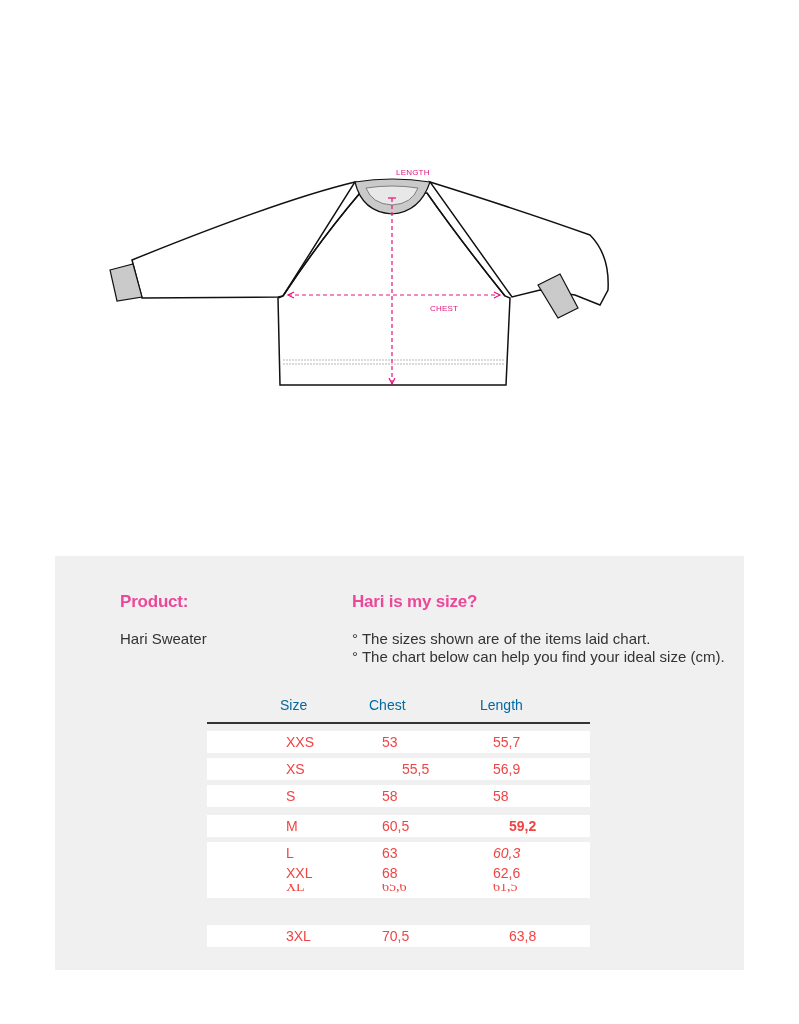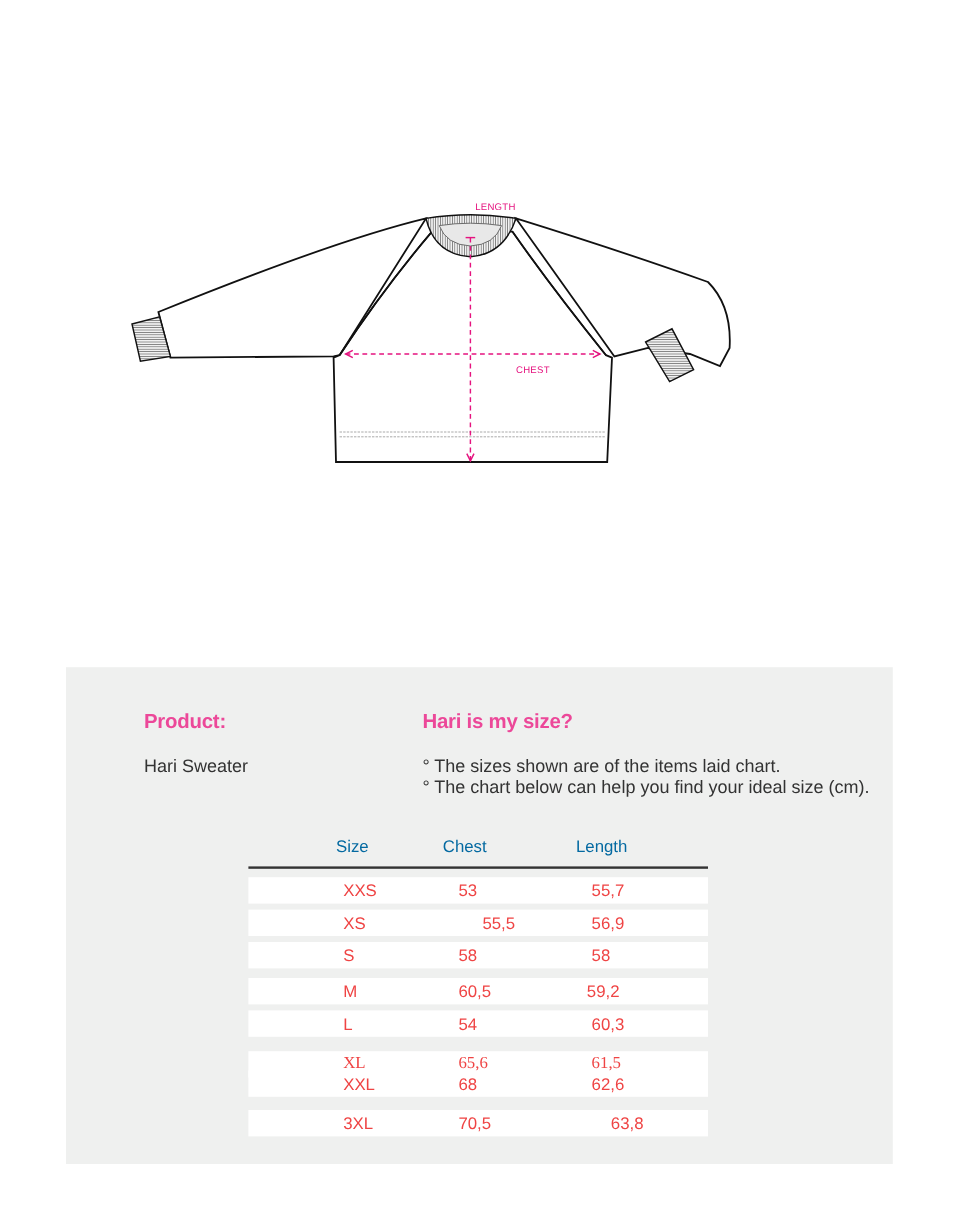--- a/index.html
+++ b/index.html
@@ -86,33 +86,33 @@
     <span class="cell" style="left:286px;">56,9</span>
   </div>
   <div class="row" style="top:785px;">
     <span class="cell" style="left:79px;">S</span>
     <span class="cell" style="left:175px;">58</span>
     <span class="cell" style="left:286px;">58</span>
   </div>
   <div class="row" style="top:815px;">
     <span class="cell" style="left:79px;">M</span>
     <span class="cell" style="left:175px;">60,5</span>
-    <span class="cell" style="left:282px;">59,2</span>
+    <span class="cell" style="left:302px;font-weight:bold;">59,2</span>
   </div>
   <div class="row" style="top:842px;">
     <span class="cell" style="left:79px;">L</span>
-    <span class="cell" style="left:175px;">54</span>
-    <span class="cell" style="left:286px;">60,3</span>
+    <span class="cell" style="left:175px;">63</span>
+    <span class="cell" style="left:286px;font-style:italic;">60,3</span>
   </div>
   <div class="row" style="top:876px;font-family:Liberation Serif, serif;">
     <span class="cell" style="left:79px;">XL</span>
     <span class="cell" style="left:175px;">65,6</span>
     <span class="cell" style="left:286px;">61,5</span>
   </div>
-  <div class="row" style="top:862px;margin-top:30px;">
+  <div class="row" style="top:862px;">
     <span class="cell" style="left:79px;">XXL</span>
     <span class="cell" style="left:175px;">68</span>
     <span class="cell" style="left:286px;">62,6</span>
   </div>
   <div class="row" style="top:925px;">
     <span class="cell" style="left:79px;">3XL</span>
     <span class="cell" style="left:175px;">70,5</span>
     <span class="cell" style="left:302px;">63,8</span>
   </div>
 </div>

